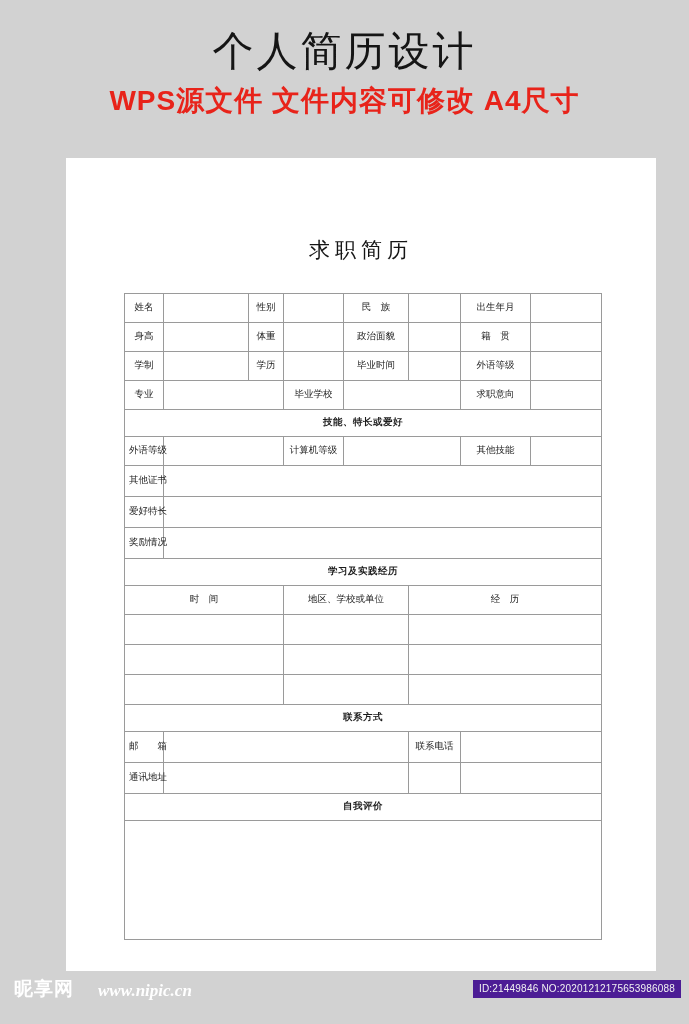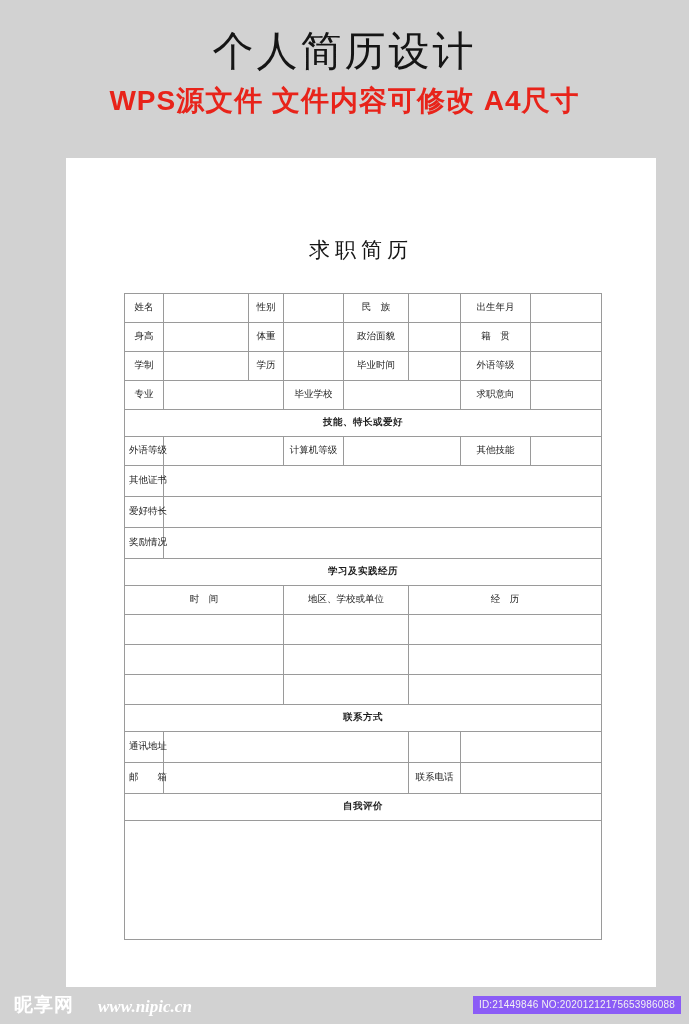--- a/index.html
+++ b/index.html
@@ -112,21 +112,21 @@
   }
   td.evaluation-box {
     height: 118px;
     vertical-align: top;
   }
 
   
   .footer {
     position: absolute;
     left: 0;
-    bottom: 0;
+    bottom: 16px;
     width: 682px;
     height: 37px;
     background: #d2d2d2;
   }
   .wm-logo {
     position: absolute;
     left: 14px;
     top: 7px;
     font-family: "Liberation Sans", "DejaVu Sans", sans-serif;
     font-size: 19px;
@@ -143,21 +143,21 @@
     font-style: italic;
     font-size: 17px;
     font-weight: 700;
     color: #ffffff;
     line-height: 20px;
   }
   .wm-id {
     position: absolute;
     right: 1px;
     top: 9px;
-    background: #8b5cf6;
+    background: #4c1d95;
     color: #f2f2f2;
     font-family: "Liberation Sans", "DejaVu Sans", sans-serif;
     font-size: 10px;
     padding: 3px 6px 4px 6px;
     letter-spacing: 0.2px;
     line-height: 11px;
   }
 </style>
 </head>
 <body>
@@ -273,29 +273,29 @@
       <tr class="exp">
         <td class="blank" colspan="3"></td>
         <td class="blank" colspan="2"></td>
         <td class="blank" colspan="3"></td>
       </tr>
 
       <tr>
         <td class="section" colspan="8">联系方式</td>
       </tr>
       <tr class="tall">
-        <td class="lbl">通讯地址</td>
-        <td class="blank" colspan="4"></td>
-        <td class="blank"></td>
-        <td class="blank" colspan="2"></td>
-      </tr>
-      <tr class="tall">
         <td class="lbl">邮　　箱</td>
         <td class="blank" colspan="4"></td>
         <td class="lbl">联系电话</td>
+        <td class="blank" colspan="2"></td>
+      </tr>
+      <tr class="tall">
+        <td class="lbl">通讯地址</td>
+        <td class="blank" colspan="4"></td>
+        <td class="blank"></td>
         <td class="blank" colspan="2"></td>
       </tr>
 
       <tr>
         <td class="section" colspan="8">自我评价</td>
       </tr>
       <tr>
         <td class="evaluation-box blank" colspan="8"></td>
       </tr>
 

